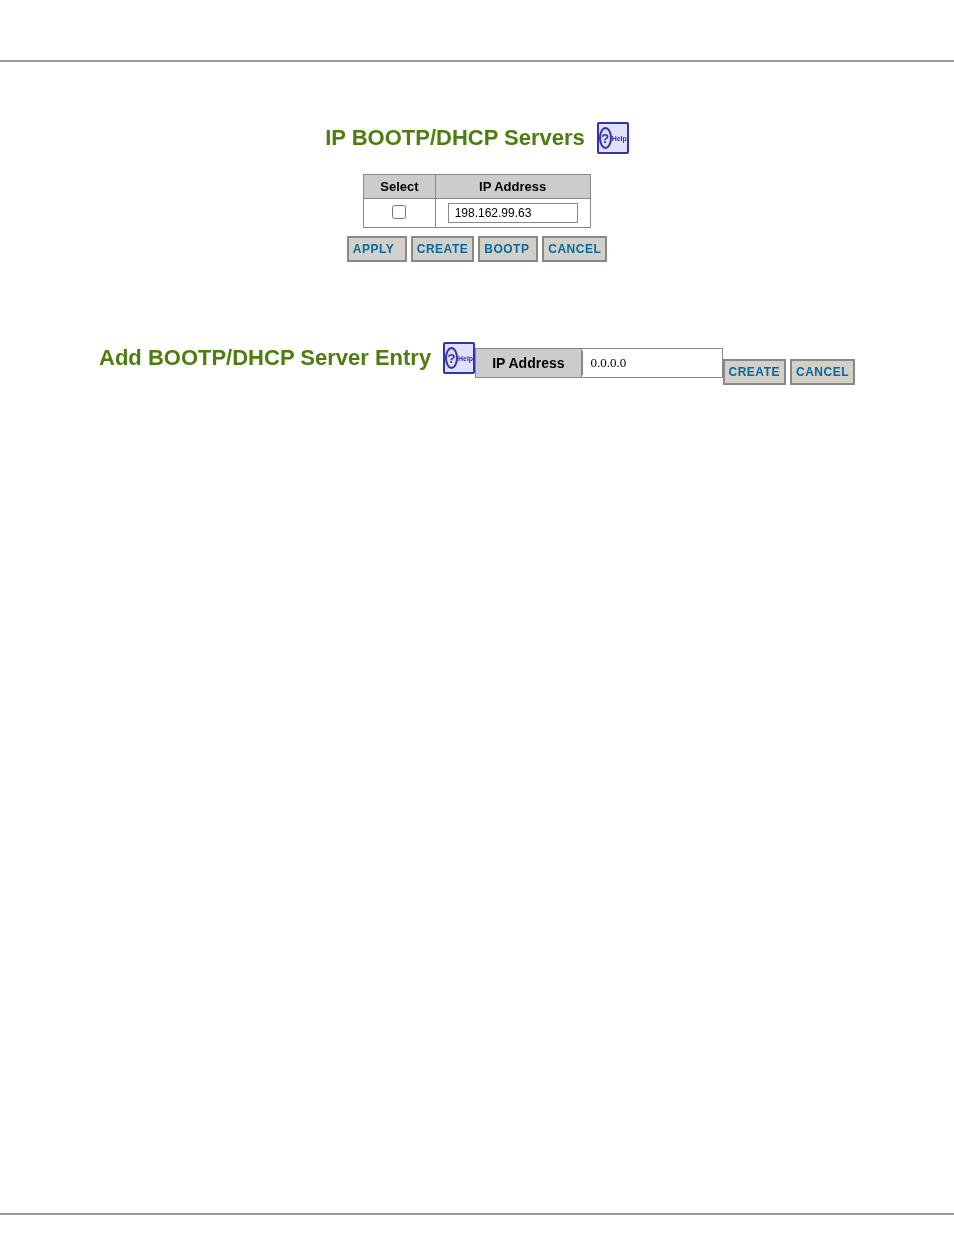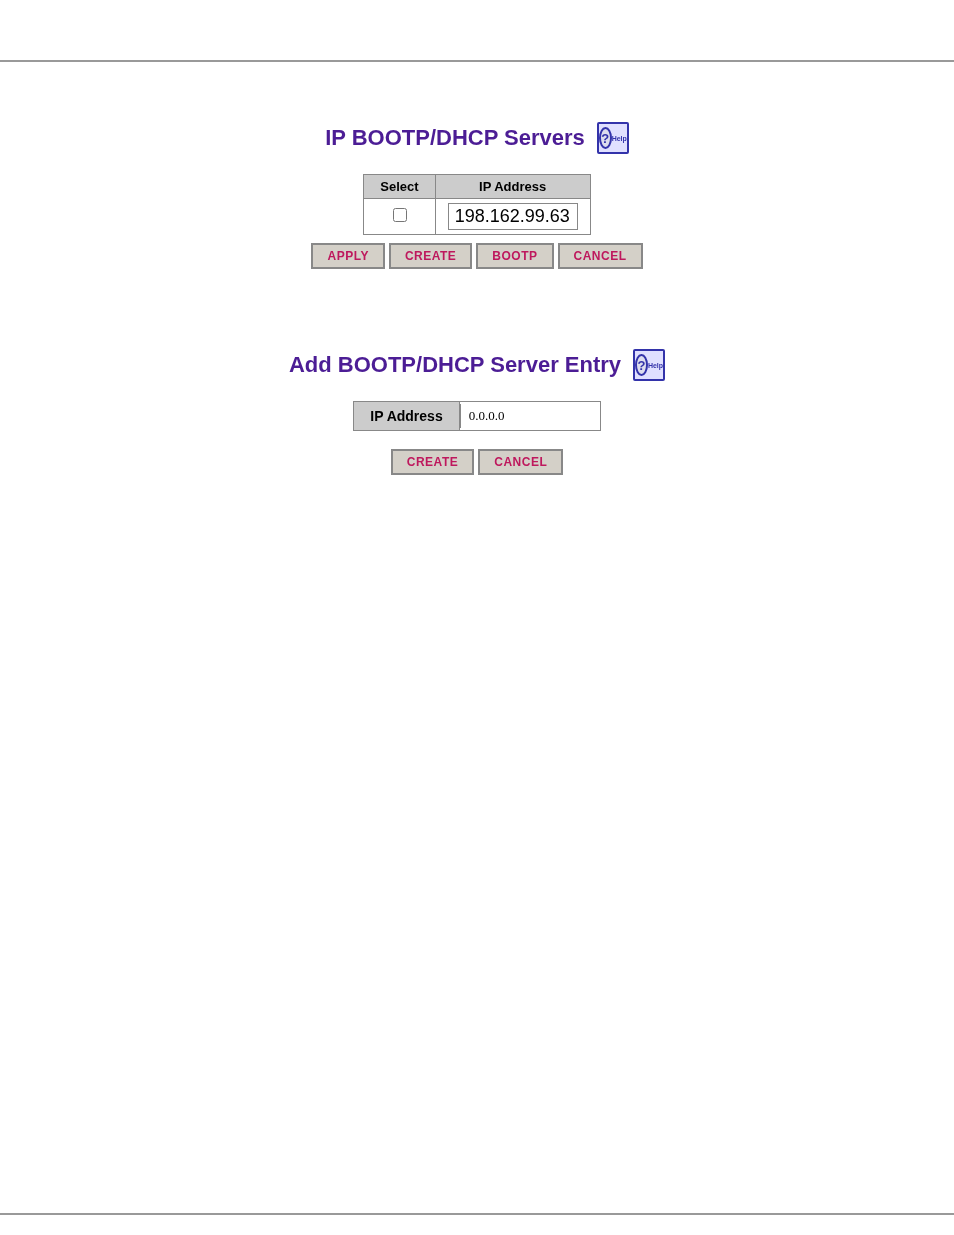--- a/index.html
+++ b/index.html
@@ -53,21 +53,21 @@
     .section-title-row {
       display: flex;
       align-items: center;
       gap: 12px;
       margin-bottom: 20px;
     }
 
     .section-title {
       font-size: 22px;
       font-weight: bold;
-      color: #4c1d95;
+      color: #4d7c0f;
     }
 
     .help-button {
       width: 32px;
       height: 32px;
       border: 2px solid #3333aa;
       background: #e0e0ff;
       display: flex;
       align-items: center;
       justify-content: center;
@@ -121,54 +121,53 @@
     table td {
       border: 1px solid #888888;
       padding: 4px 12px;
       text-align: center;
       font-size: 13px;
     }
 
     .ip-input {
       border: 1px solid #888888;
       padding: 2px 6px;
-      font-size: 18px;
+      font-size: 12px;
       width: 130px;
       background: #ffffff;
       font-family: Arial, Helvetica, sans-serif;
     }
 
     .checkbox-cell {
       text-align: center;
     }
 
     .buttons-row {
       display: flex;
       gap: 4px;
       margin-top: 8px;
     }
 
     .btn {
-      padding: 4px 14px;
+      padding: 4px 4px;
       font-size: 12px;
       font-weight: bold;
       letter-spacing: 0.5px;
       border: 2px solid #888888;
       background: #d4d0c8;
       cursor: pointer;
-      color: #be185d;
+      color: #0369a1;
       font-family: Arial, Helvetica, sans-serif;
       min-width: 60px;
-      text-align: right;
+      text-align: left;
     }
 
     
     .section2 {
       display: flex;
-      flex-direction: column;
       align-items: center;
     }
 
     .add-form {
       border: 1px solid #888888;
       display: flex;
       align-items: center;
       margin-bottom: 10px;
       padding: 0;
     }

